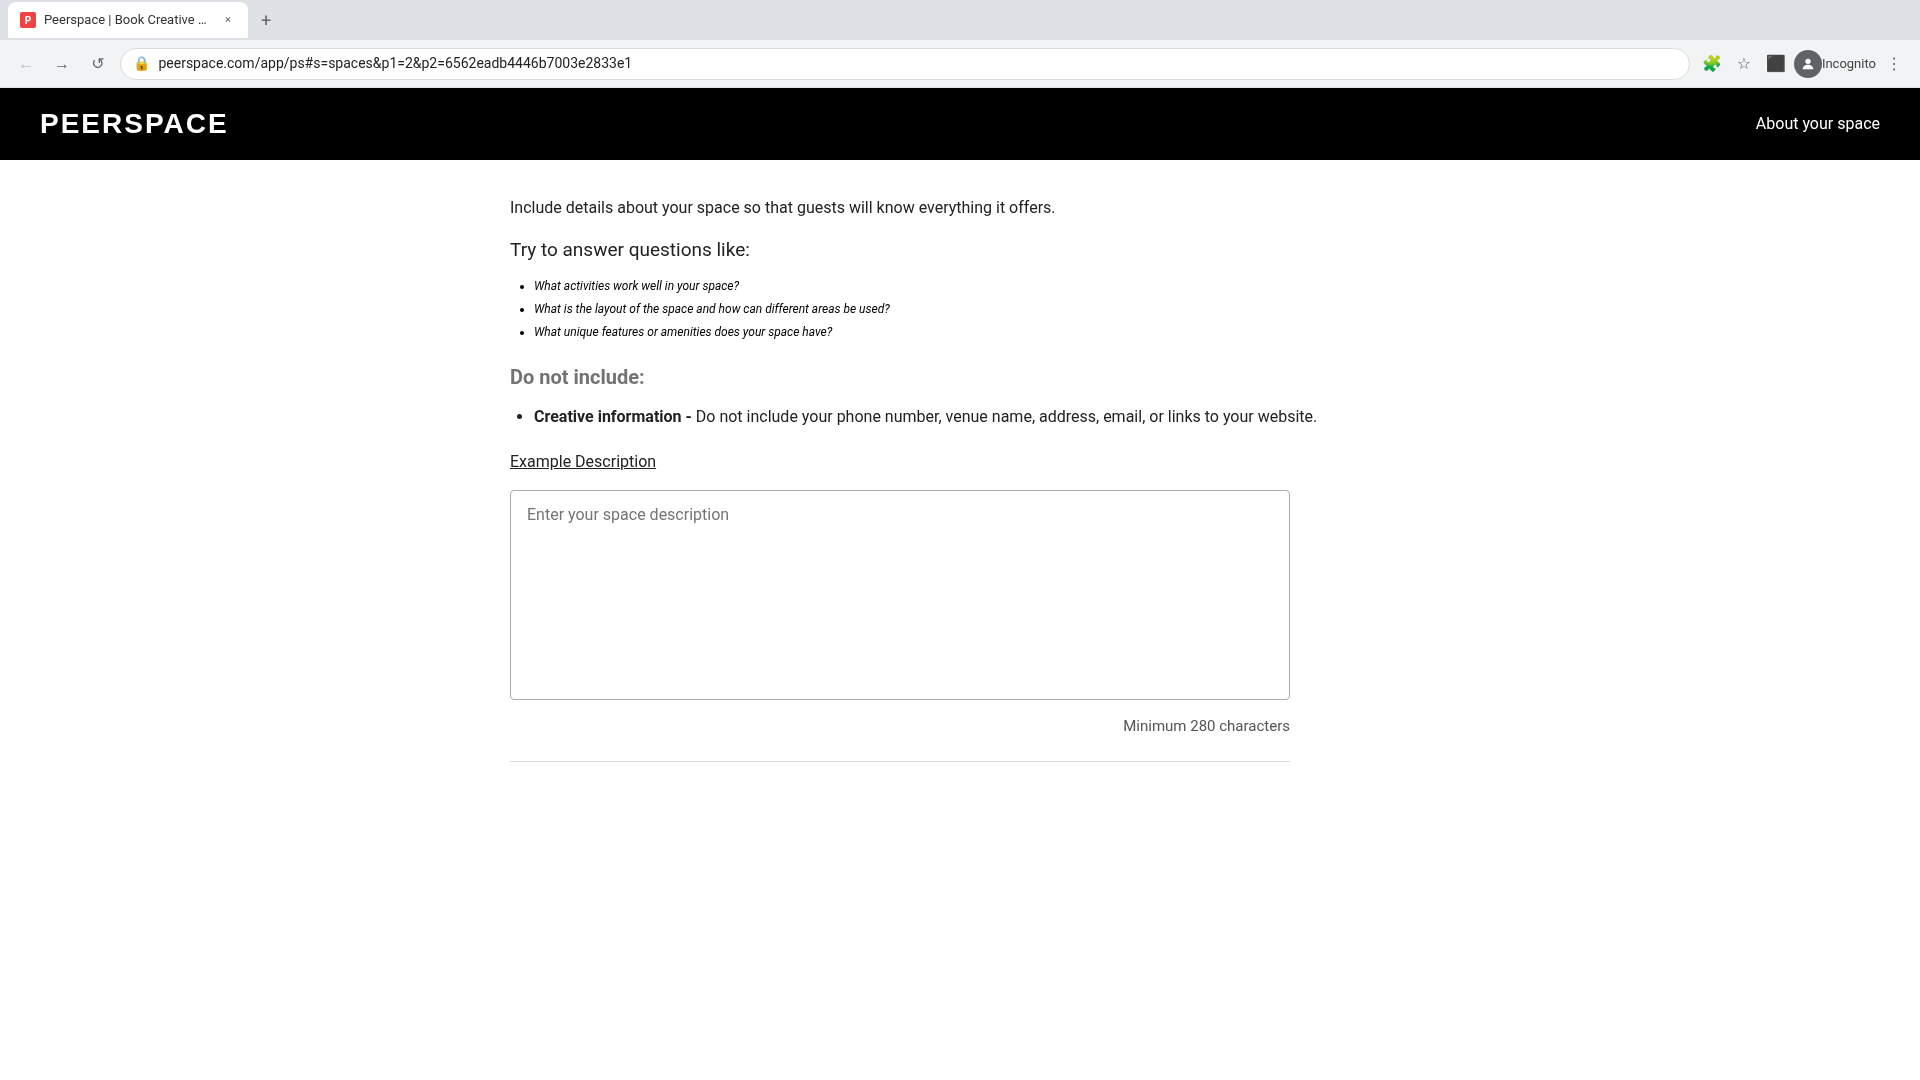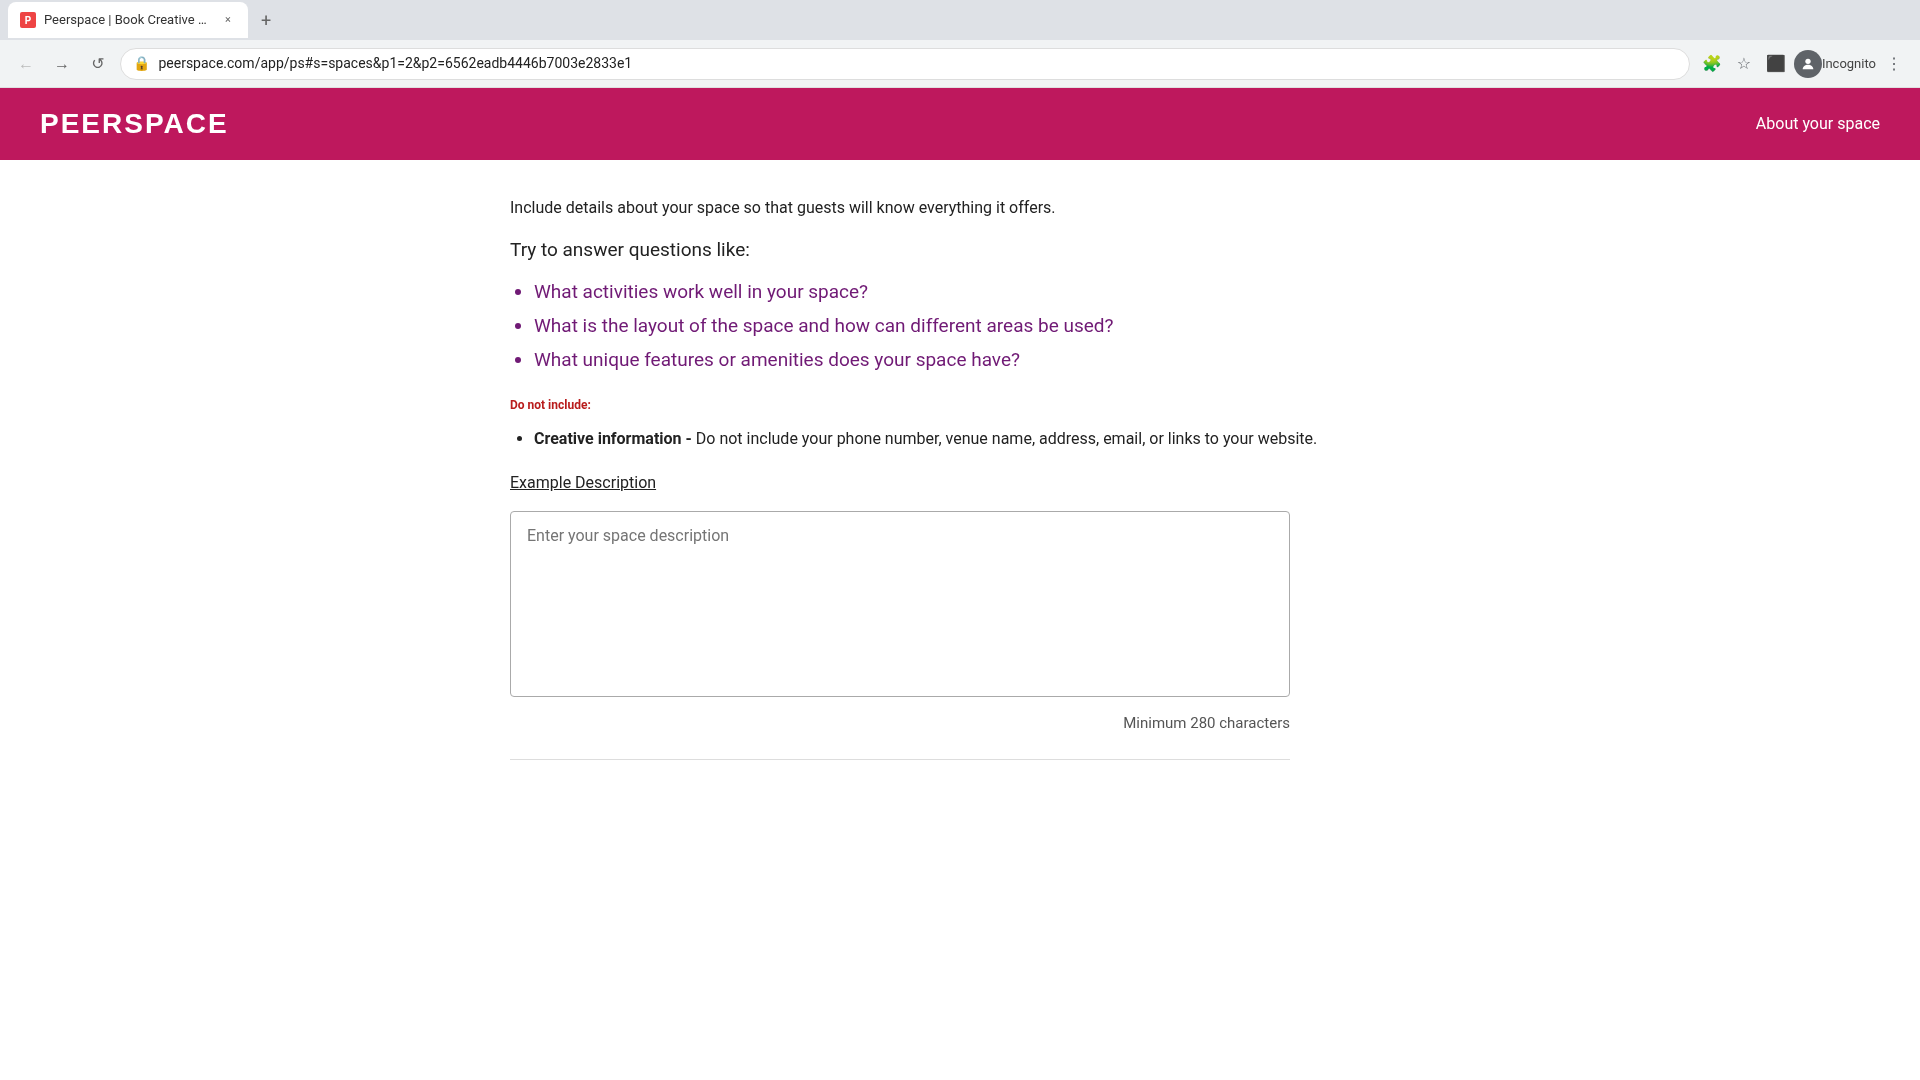--- a/index.html
+++ b/index.html
@@ -185,21 +185,21 @@
     
     .page-wrapper {
       width: 1920px;
       min-height: 992px;
       background: #fff;
       overflow: hidden;
     }
 
     
     .site-header {
-      background: #be185d;
+      background: #000000;
       height: 72px;
       display: flex;
       align-items: center;
       justify-content: space-between;
       padding: 0 40px;
     }
 
     .site-logo {
       color: #fff;
       font-size: 28px;
@@ -243,30 +243,31 @@
       margin-bottom: 12px;
     }
 
     .bullet-list {
       list-style: disc;
       padding-left: 24px;
       margin-bottom: 20px;
     }
 
     .bullet-list li {
-      font-size: 19px;
-      color: #701a75;
+      font-size: 12px;
+      color: #000000;
       margin-bottom: 4px;
       line-height: 1.6;
+      font-style: italic;
     }
 
     .do-not-include {
-      font-size: 12px;
+      font-size: 20px;
       font-weight: 700;
-      color: #b91c1c;
+      color: #737373;
       margin-bottom: 12px;
     }
 
     .contact-info-item {
       list-style: disc;
       padding-left: 24px;
       margin-bottom: 20px;
     }
 
     .contact-info-item li {
@@ -288,21 +289,21 @@
       margin-bottom: 16px;
     }
 
     .description-textarea-wrapper {
       width: 780px;
       margin-bottom: 8px;
     }
 
     .description-textarea {
       width: 100%;
-      height: 186px;
+      height: 210px;
       border: 1.5px solid #aaa;
       border-radius: 4px;
       padding: 14px 16px;
       font-size: 16px;
       color: #999;
       resize: none;
       outline: none;
       font-family: inherit;
       background: #fff;
     }

